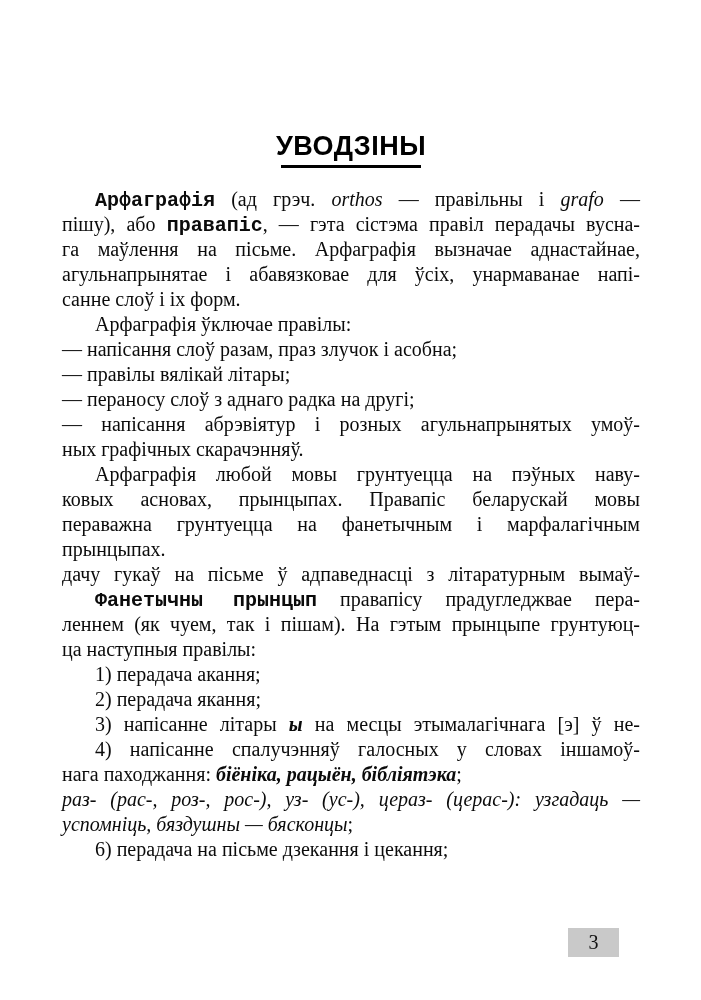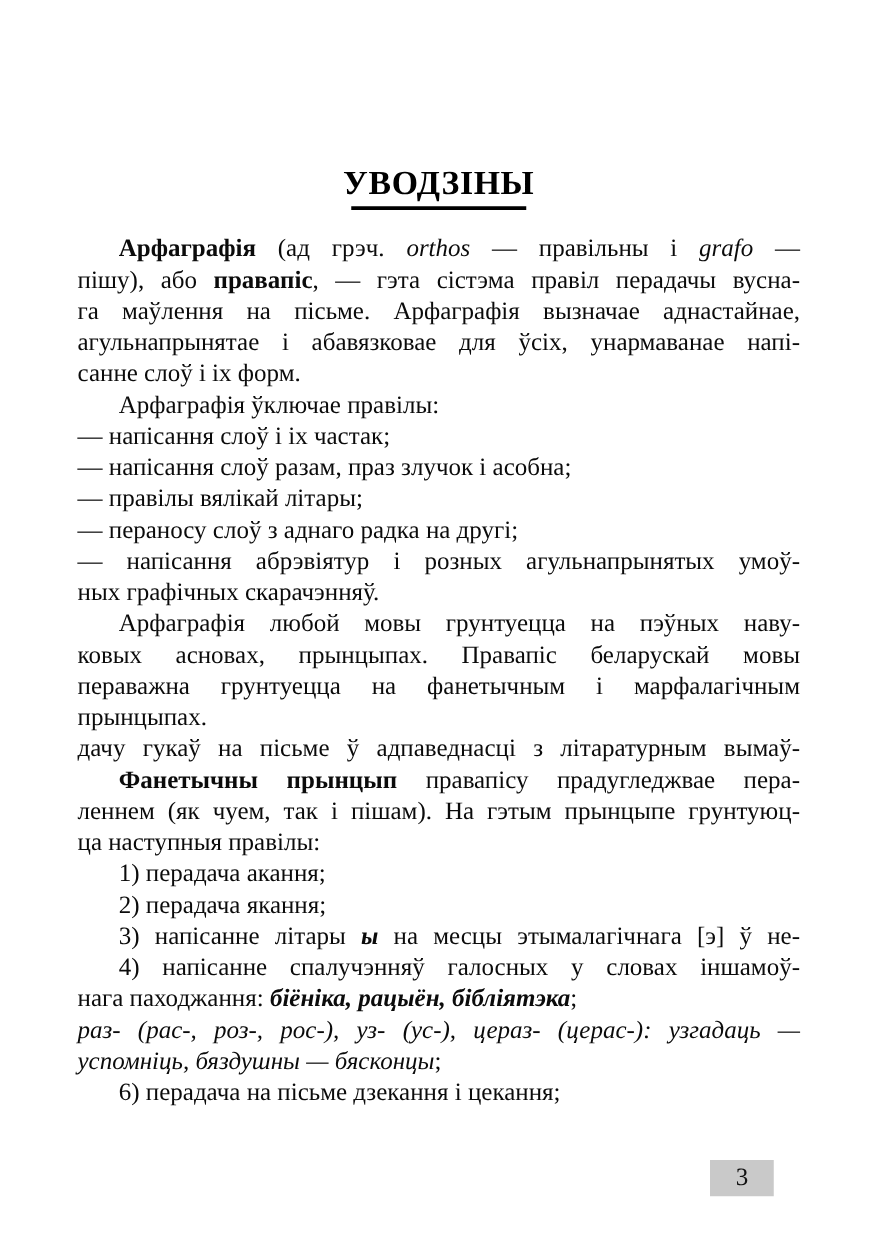--- a/index.html
+++ b/index.html
@@ -19,21 +19,21 @@
   .title-wrap {
     position: absolute;
     top: 132px;
     left: 62px;
     width: 578px;
     text-align: center;
   }
   .title {
     display: inline-block;
     margin: 0;
-    font-family: Liberation Serif, serif;
+    font-family: Liberation Sans, sans-serif;
     font-weight: bold;
     font-size: 27px;
     letter-spacing: 0.5px;
     line-height: 28px;
     color: #000000;
   }
   .title-underline {
     width: 140px;
     height: 3px;
     background: #000000;
@@ -53,21 +53,21 @@
     white-space: pre-wrap;
   }
   .line.just {
     text-align: justify;
     text-align-last: justify;
   }
   .line.ind {
     text-indent: 33px;
   }
   .r-n { font-weight: normal; font-style: normal; }
-  .r-b { font-weight: bold;   font-style: normal; }
+  .r-b { font-weight: bold;   font-style: normal; font-family: Liberation Mono, monospace; }
   .r-i { font-weight: normal; font-style: italic; }
   .r-bi{ font-weight: bold;   font-style: italic; }
   .pagenum {
     position: absolute;
     left: 568px;
     top: 928px;
     width: 51px;
     height: 29px;
     background: #c9c9c9;
     text-align: center;
@@ -86,21 +86,20 @@
     <div class="title-underline"></div>
   </div>
 
   <div class="textblock" id="textblock">
       <div class="line just ind"><span class="r-b">Арфаграфія</span><span class="r-n"> (ад грэч. </span><span class="r-i">orthos</span><span class="r-n"> — правільны і </span><span class="r-i">grafo</span><span class="r-n"> —</span></div>
       <div class="line just"><span class="r-n">пішу), або </span><span class="r-b">правапіс</span><span class="r-n">, — гэта сістэма правіл перадачы вусна-</span></div>
       <div class="line just"><span class="r-n">га маўлення на пісьме. Арфаграфія вызначае аднастайнае,</span></div>
       <div class="line just"><span class="r-n">агульнапрынятае і абавязковае для ўсіх, унармаванае напі-</span></div>
       <div class="line"><span class="r-n">санне слоў і іх форм.</span></div>
       <div class="line ind"><span class="r-n">Арфаграфія ўключае правілы:</span></div>
-      <div class="line"><span class="r-n">— напісання слоў і іх частак;</span></div>
       <div class="line"><span class="r-n">— напісання слоў разам, праз злучок і асобна;</span></div>
       <div class="line"><span class="r-n">— правілы вялікай літары;</span></div>
       <div class="line"><span class="r-n">— пераносу слоў з аднаго радка на другі;</span></div>
       <div class="line just"><span class="r-n">— напісання абрэвіятур і розных агульнапрынятых умоў-</span></div>
       <div class="line"><span class="r-n">ных графічных скарачэнняў.</span></div>
       <div class="line just ind"><span class="r-n">Арфаграфія любой мовы грунтуецца на пэўных наву-</span></div>
       <div class="line just"><span class="r-n">ковых асновах, прынцыпах. Правапіс беларускай мовы</span></div>
       <div class="line just"><span class="r-n">пераважна грунтуецца на фанетычным і марфалагічным</span></div>
       <div class="line"><span class="r-n">прынцыпах.</span></div>
       <div class="line just"><span class="r-n">дачу гукаў на пісьме ў адпаведнасці з літаратурным вымаў-</span></div>

